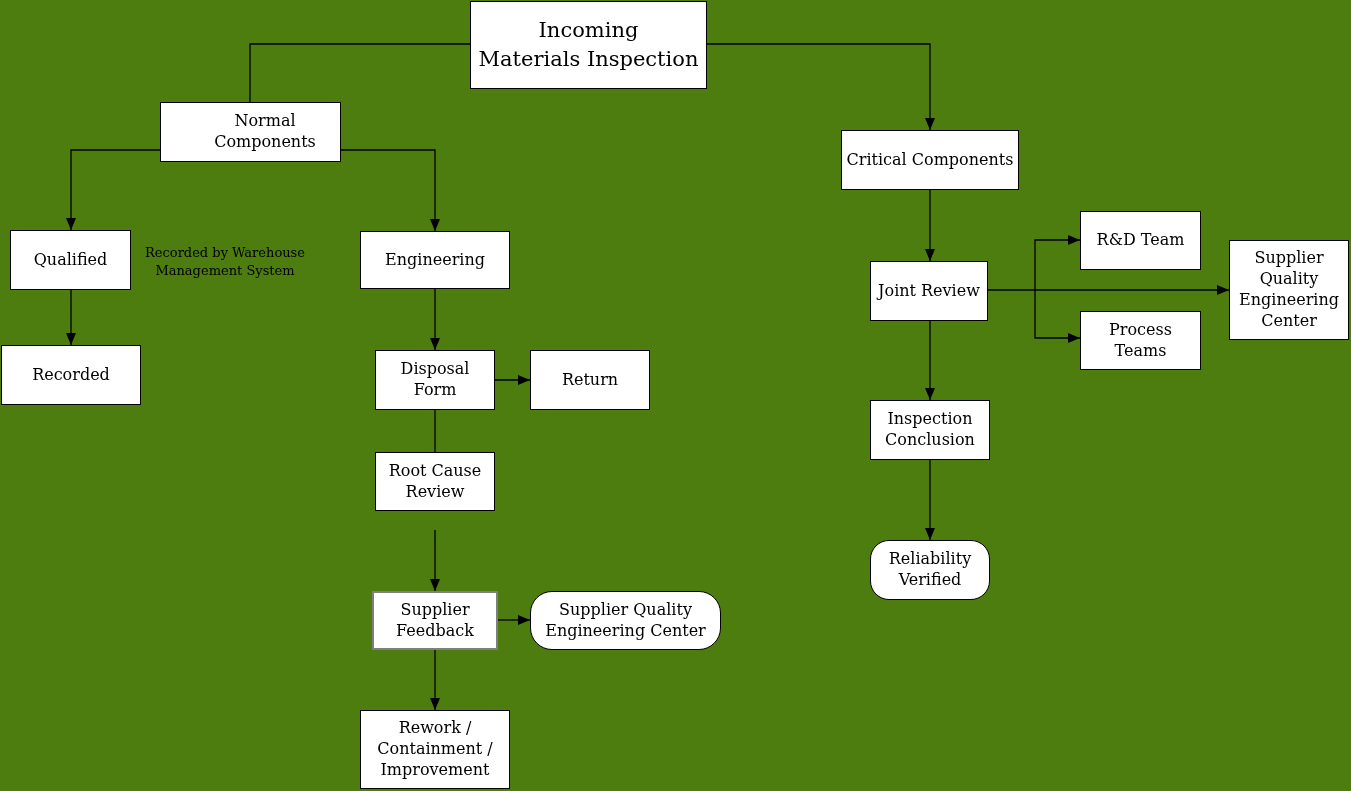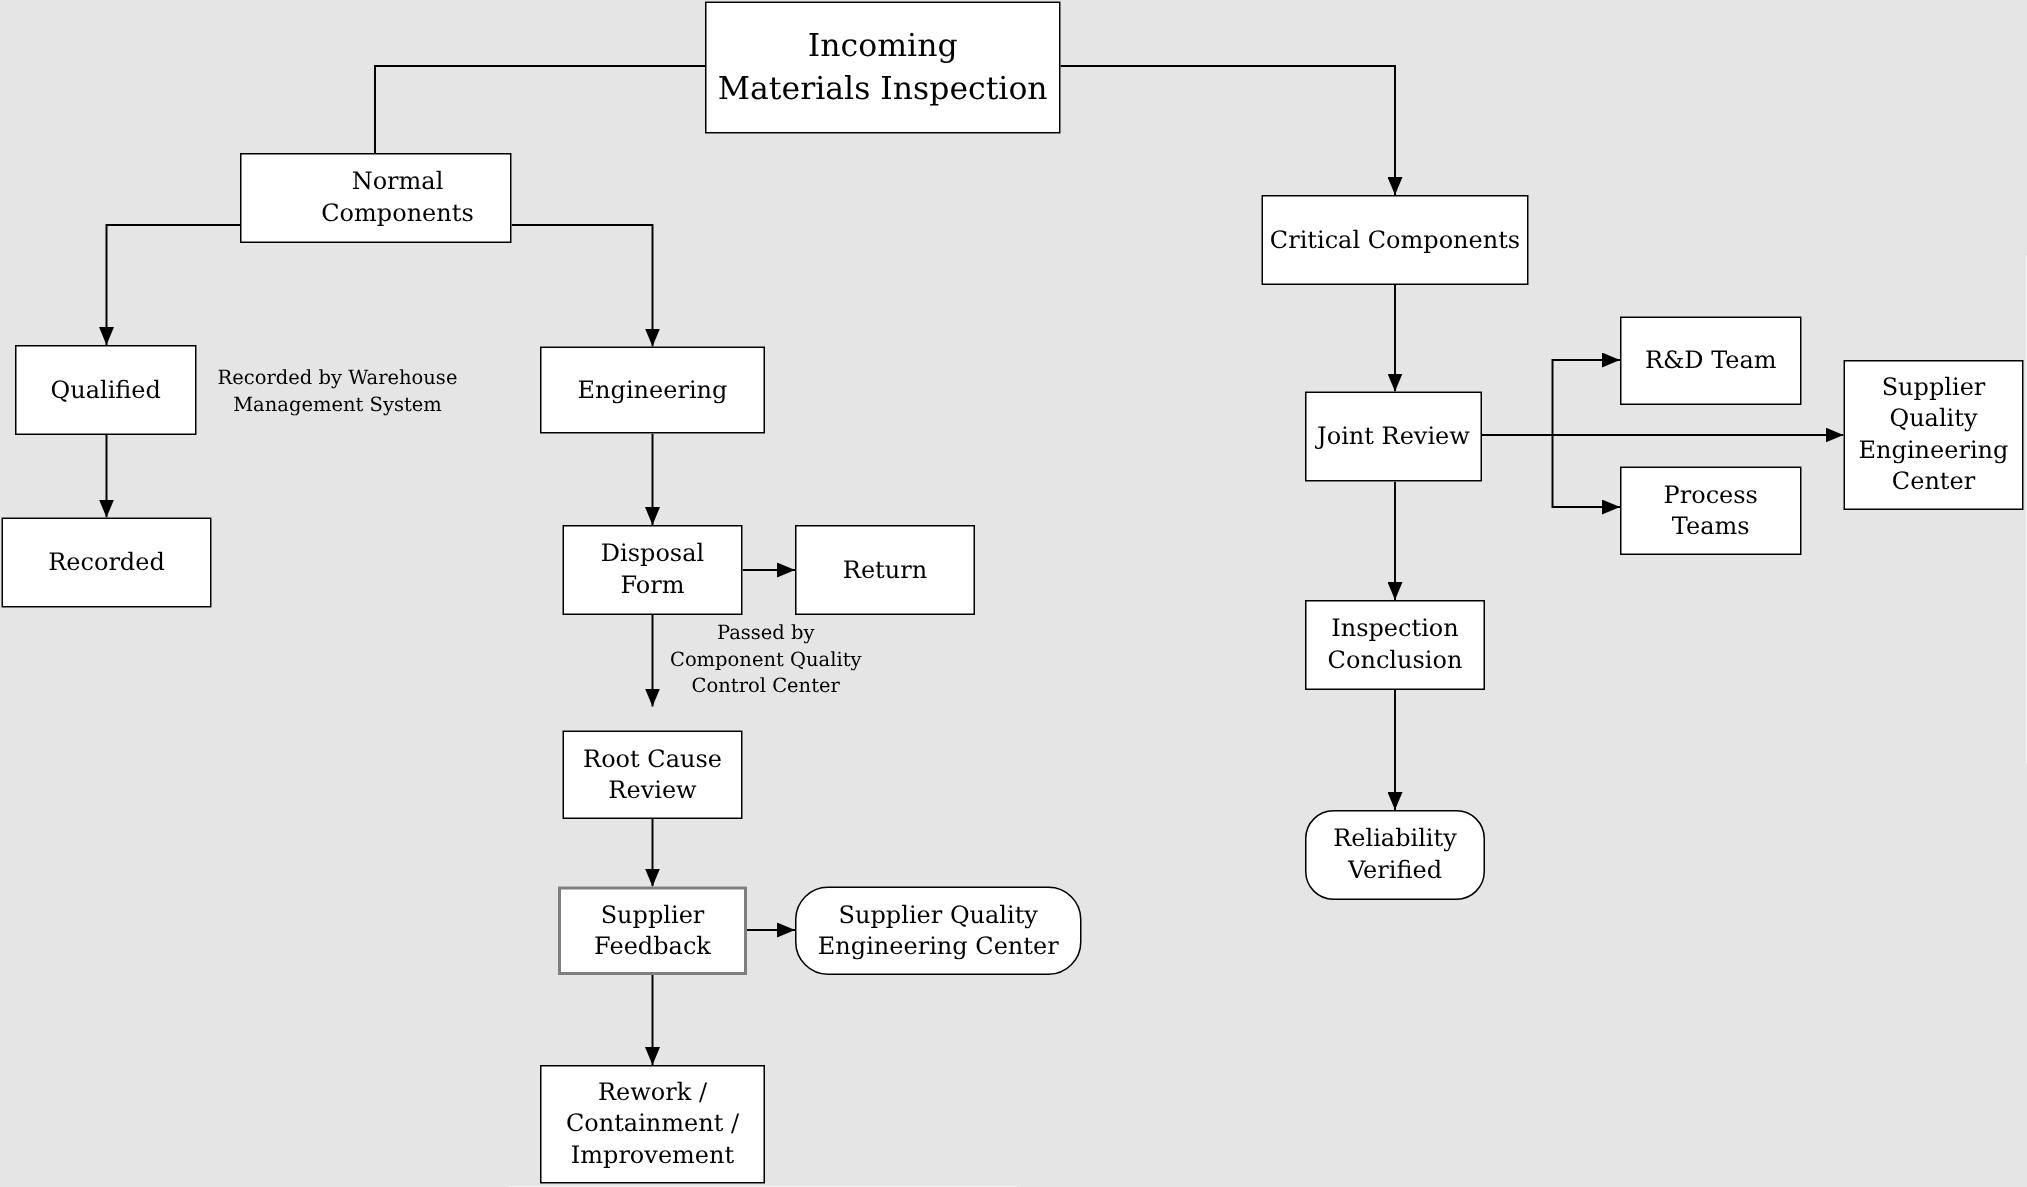--- a/index.html
+++ b/index.html
@@ -1,19 +1,19 @@
 <!DOCTYPE html>
 <html><head>
 <meta charset="utf-8">
 <style>
   html,body{margin:0;padding:0;background:#ffffff;}
   .canvas{
     position:relative;
     width:1351px;height:791px;
-    background:#e5e5e5;
+    background:#4d7c0f;
     font-family:"DejaVu Serif","Liberation Serif",serif;
     color:#000;
     overflow:hidden;
   }
   .edges{position:absolute;left:0;top:0;width:1351px;height:791px;}
   .node{
     position:absolute;box-sizing:border-box;
     background:#ffffff;border:1.3px solid #000000;
     display:flex;align-items:center;justify-content:center;
     text-align:center;white-space:pre-line;
@@ -70,21 +70,21 @@
 
   <div class="node" style="left:360px;top:231px;width:150px;height:58px;">Engineering</div>
 
   <div class="node" style="left:1px;top:345px;width:140px;height:60px;">Recorded</div>
 
   <div class="node" style="left:375px;top:350px;width:120px;height:60px;">Disposal
 Form</div>
 
   <div class="node" style="left:530px;top:350px;width:120px;height:60px;">Return</div>
 
-  <div class="node" style="left:375px;top:487px;width:120px;height:59px;">Root Cause
+  <div class="node" style="left:375px;top:452px;width:120px;height:59px;">Root Cause
 Review</div>
 
   <div class="node node--highlight" style="left:372px;top:591px;width:126px;height:59px;">Supplier
 Feedback</div>
 
   <div class="node" style="left:530px;top:591px;width:191px;height:59px;border-radius:22px;">Supplier Quality
 Engineering Center</div>
 
   <div class="node" style="left:870px;top:261px;width:118px;height:60px;">Joint Review</div>
 
@@ -104,17 +104,14 @@
 
   <div class="node" style="left:870px;top:400px;width:120px;height:60px;">Inspection
 Conclusion</div>
 
   <div class="node" style="left:870px;top:540px;width:120px;height:60px;border-radius:19px;">Reliability
 Verified</div>
 
   <div class="annotation" style="left:139px;top:244px;width:172px;">Recorded by Warehouse
 Management System</div>
 
-  <div class="annotation" style="left:438px;top:414px;width:145px;">Passed by
-Component Quality
-Control Center</div>
 
 </div>
 
 </body></html>

